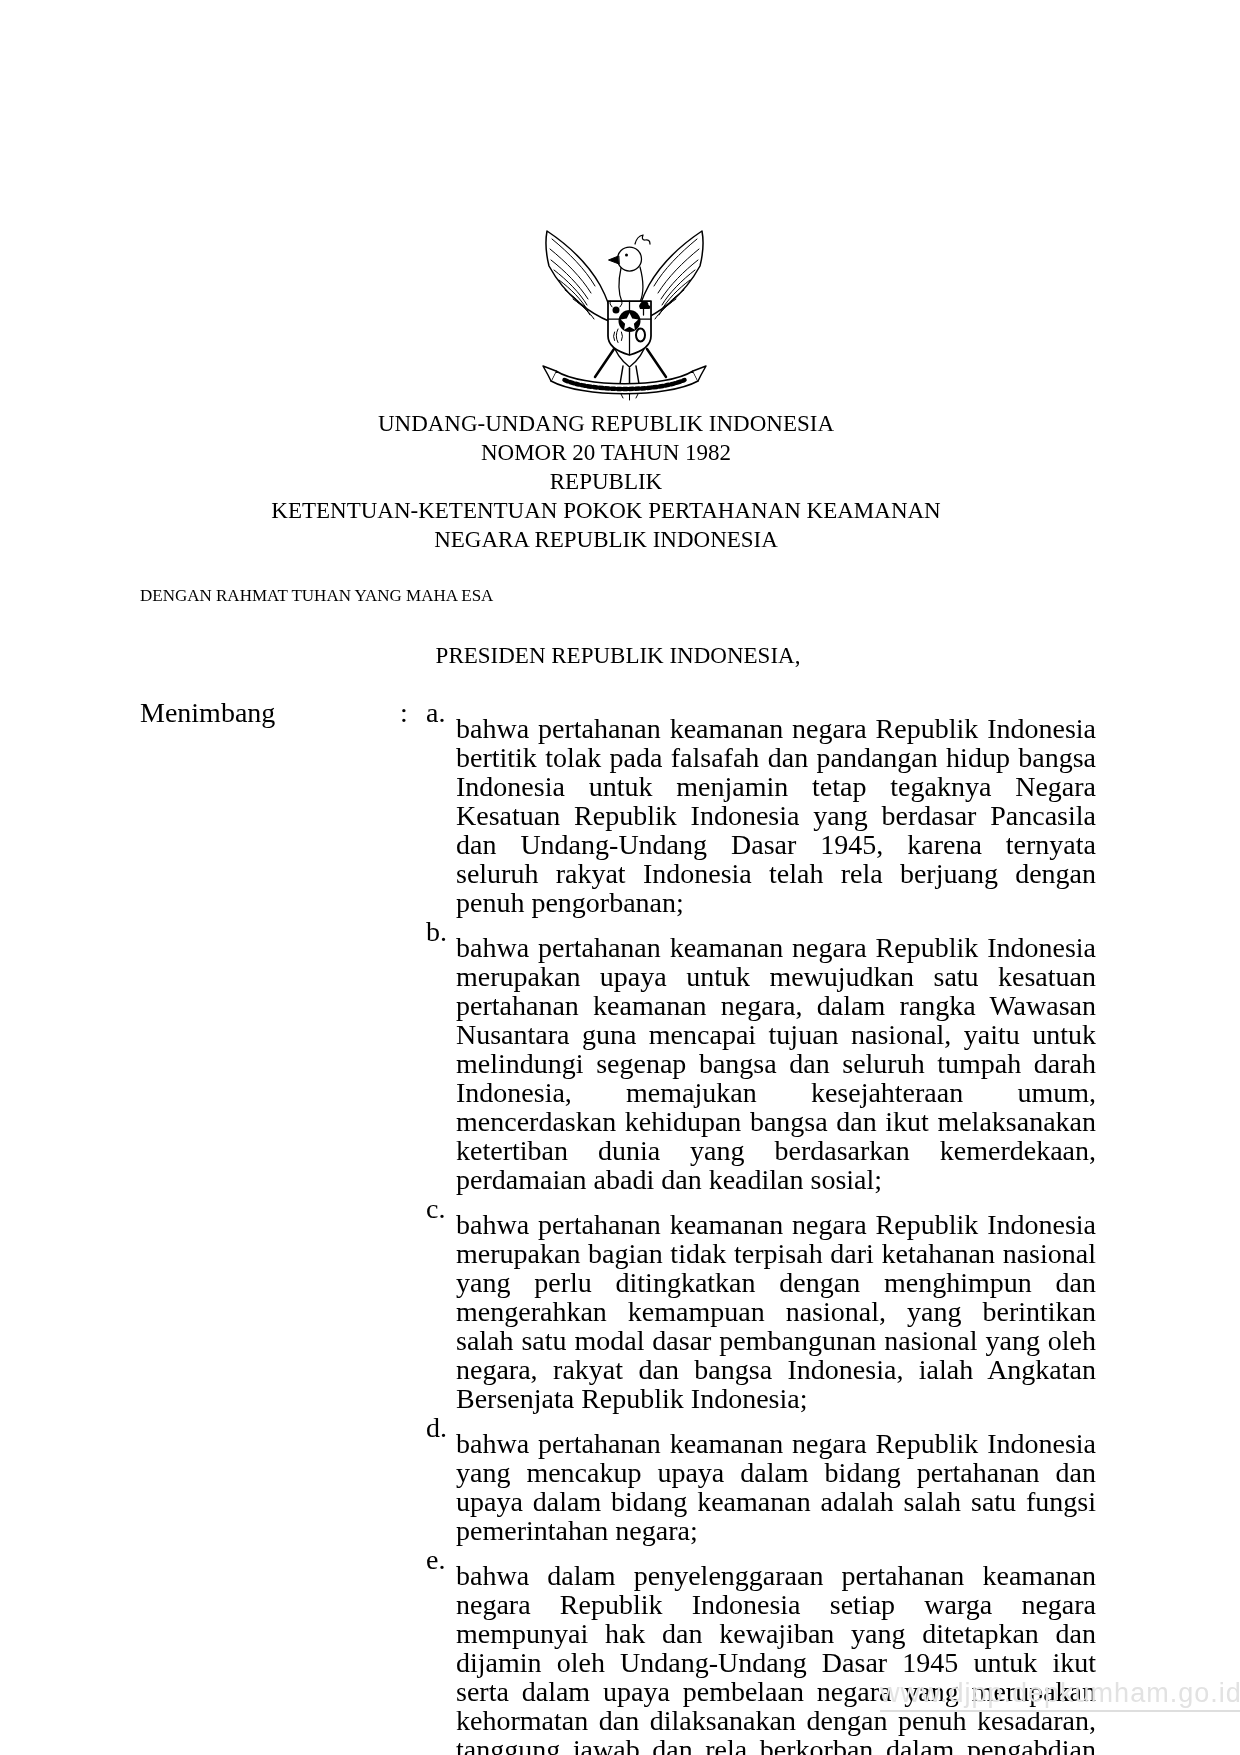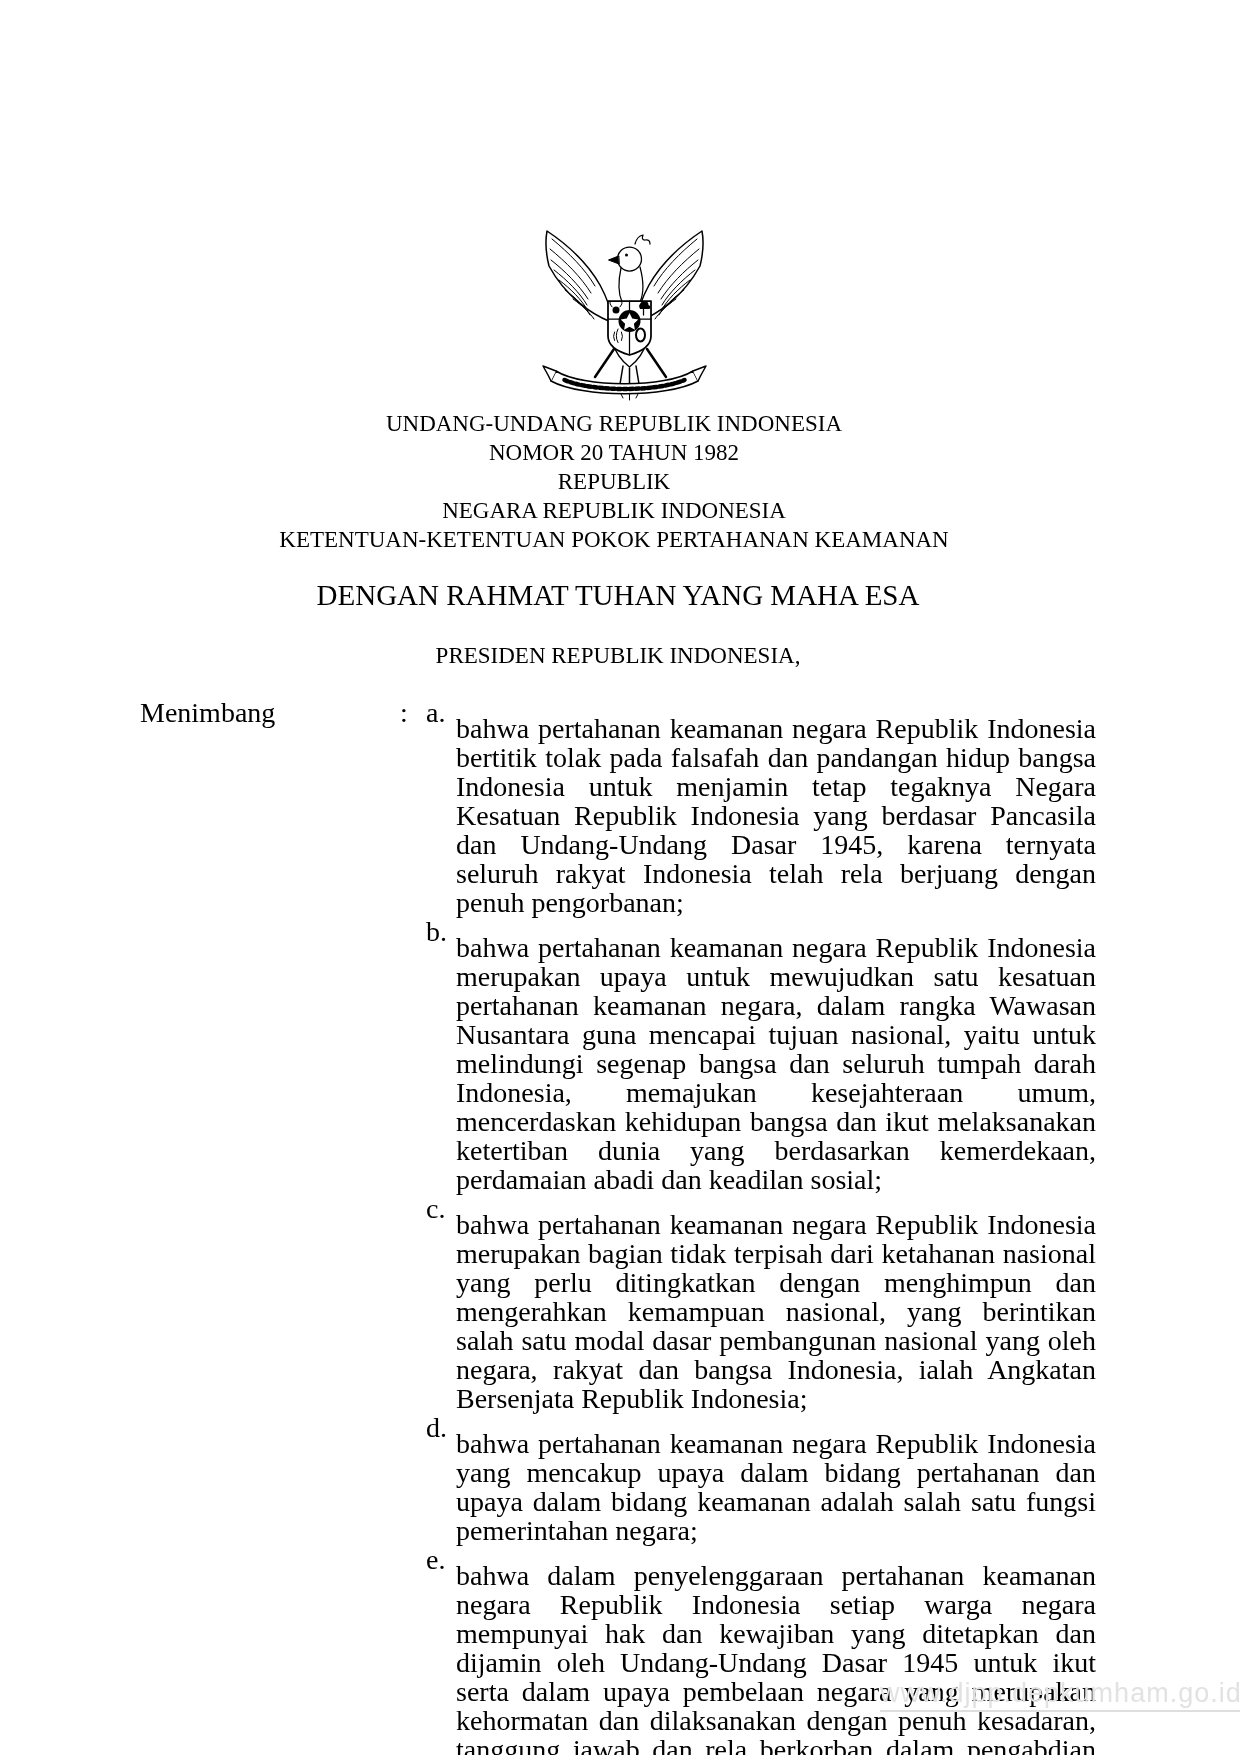--- a/index.html
+++ b/index.html
@@ -17,34 +17,33 @@
     position: absolute;
     left: 537px;
     top: 218px;
     width: 175px;
     height: 190px;
   }
   .emblem svg { width: 100%; height: 100%; display: block; }
   .title-block {
     position: absolute;
     top: 409px;
-    left: 136px;
+    left: 128px;
     width: 956px;
     text-align: center;
     font-size: 23px;
     line-height: 29px;
     white-space: nowrap;
   }
   .invocation {
     position: absolute;
     top: 581px;
     left: 140px;
     width: 956px;
-    text-align: center;
-    font-size: 29px;
+    font-size: 17px;
     line-height: 29px;
   }
   .issuer {
     position: absolute;
     top: 641px;
     left: 140px;
     width: 956px;
     text-align: center;
     font-size: 23px;
     line-height: 29px;
@@ -137,22 +136,22 @@
 
         <path d="M55,324 C110,348 240,348 295,324" stroke-width="9" stroke-dasharray="7 5"></path>
       </g>
     </svg>
   </div>
 
   <div class="title-block">
     <div>UNDANG-UNDANG REPUBLIK INDONESIA</div>
     <div>NOMOR 20 TAHUN 1982</div>
     <div>REPUBLIK</div>
+    <div>KETENTUAN-KETENTUAN POKOK PERTAHANAN KEAMANAN</div>
     <div>NEGARA REPUBLIK INDONESIA</div>
-    <div>KETENTUAN-KETENTUAN POKOK PERTAHANAN KEAMANAN</div>
   </div>
 
   <div class="invocation">DENGAN RAHMAT TUHAN YANG MAHA ESA</div>
   <div class="issuer">PRESIDEN REPUBLIK INDONESIA,</div>
 
   <div class="consider">
     <div class="consider-label">Menimbang</div>
     <div class="consider-colon">:</div>
     <ol class="consider-items">
       <li class="consider-item">

